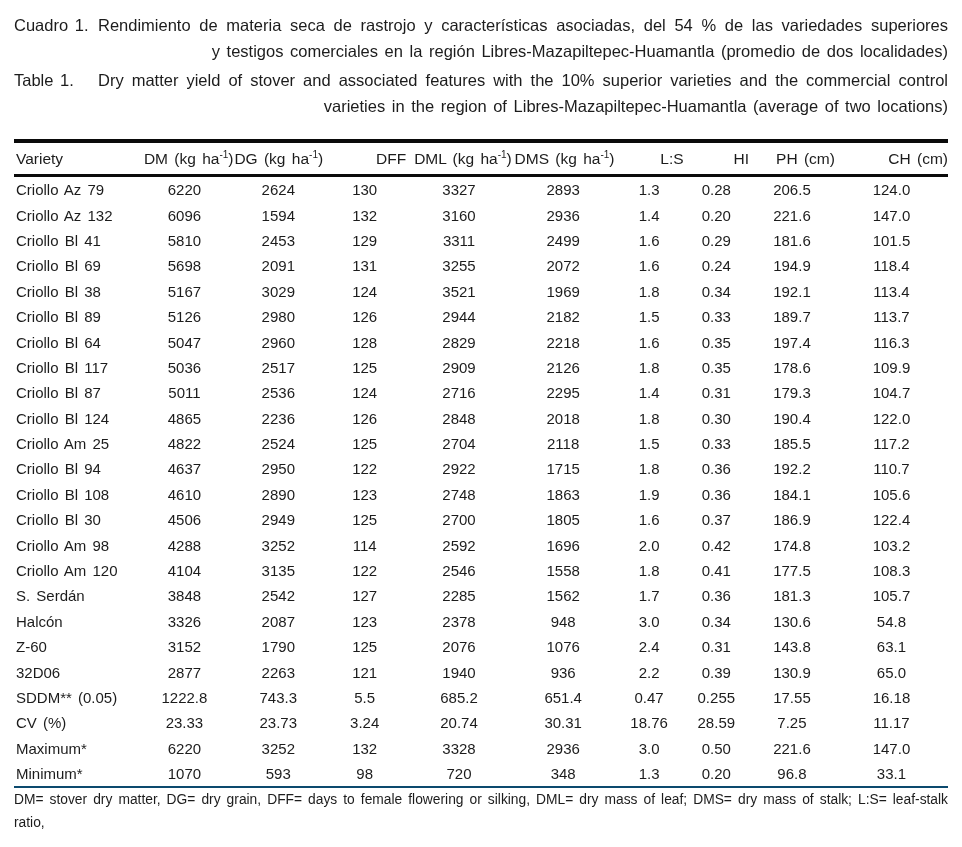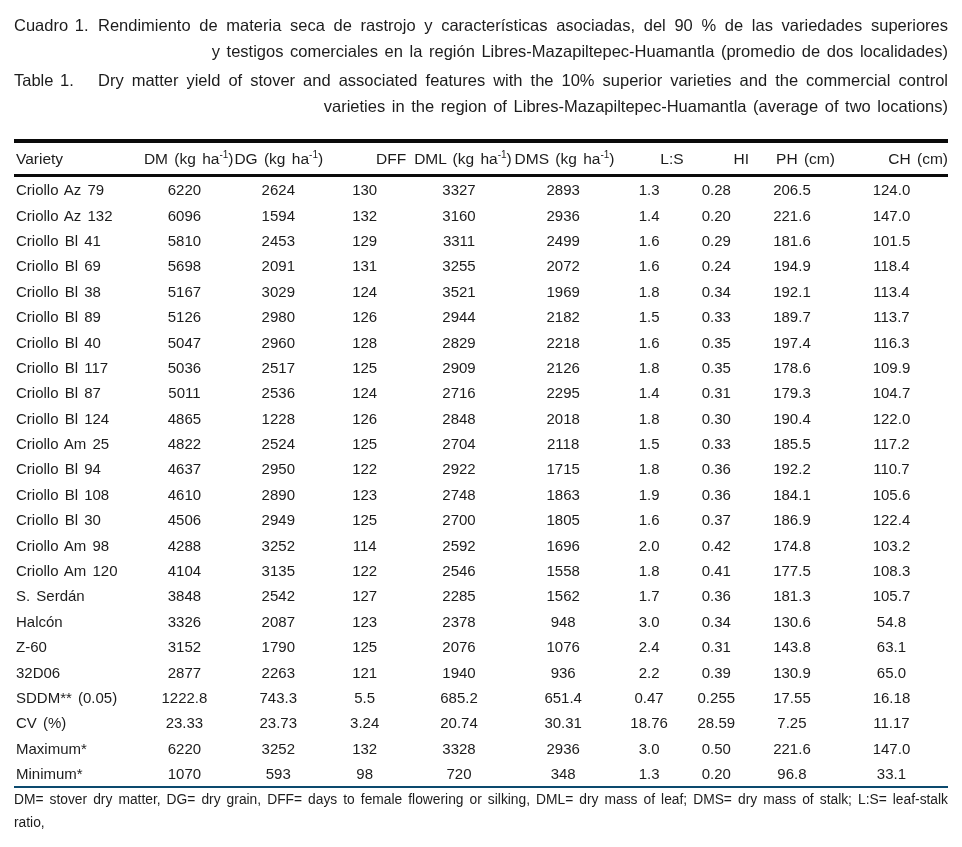--- a/index.html
+++ b/index.html
@@ -90,21 +90,21 @@
     text-align-last: justify;
   }
 </style>
 </head>
 <body>
 
 <div class="page">
 
   <div class="caption">
     <span class="cap-label">Cuadro 1.</span>
-    <div class="cap-line1">Rendimiento de materia seca de rastrojo y características asociadas, del 90 % de las variedades superiores</div>
+    <div class="cap-line1">Rendimiento de materia seca de rastrojo y características asociadas, del 54 % de las variedades superiores</div>
     <div class="cap-line2">y testigos comerciales en la región Libres-Mazapiltepec-Huamantla (promedio de dos localidades)</div>
   </div>
 
   <div class="caption">
     <span class="cap-label">Table 1.</span>
     <div class="cap-line1">Dry matter yield of stover and associated features with the 10% superior varieties and the commercial control</div>
     <div class="cap-line2">varieties in the region of Libres-Mazapiltepec-Huamantla (average of two locations)</div>
   </div>
 
   <table class="data-table">
@@ -201,21 +201,21 @@
           <td>2980</td>
           <td>126</td>
           <td>2944</td>
           <td>2182</td>
           <td>1.5</td>
           <td>0.33</td>
           <td>189.7</td>
           <td>113.7</td>
         </tr>
         <tr>
-          <td class="col-variety">Criollo Bl 40</td>
+          <td class="col-variety">Criollo Bl 64</td>
           <td>5047</td>
           <td>2960</td>
           <td>128</td>
           <td>2829</td>
           <td>2218</td>
           <td>1.6</td>
           <td>0.35</td>
           <td>197.4</td>
           <td>116.3</td>
         </tr>
@@ -239,21 +239,21 @@
           <td>2716</td>
           <td>2295</td>
           <td>1.4</td>
           <td>0.31</td>
           <td>179.3</td>
           <td>104.7</td>
         </tr>
         <tr>
           <td class="col-variety">Criollo Bl 124</td>
           <td>4865</td>
-          <td>1228</td>
+          <td>2236</td>
           <td>126</td>
           <td>2848</td>
           <td>2018</td>
           <td>1.8</td>
           <td>0.30</td>
           <td>190.4</td>
           <td>122.0</td>
         </tr>
         <tr>
           <td class="col-variety">Criollo Am 25</td>

